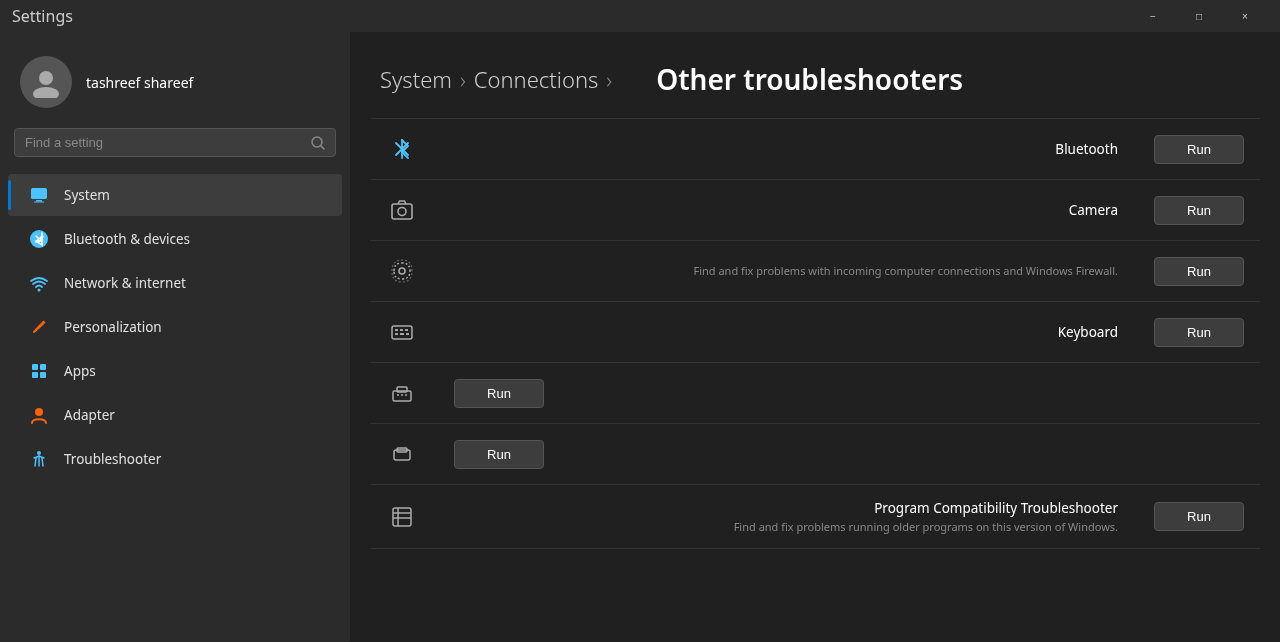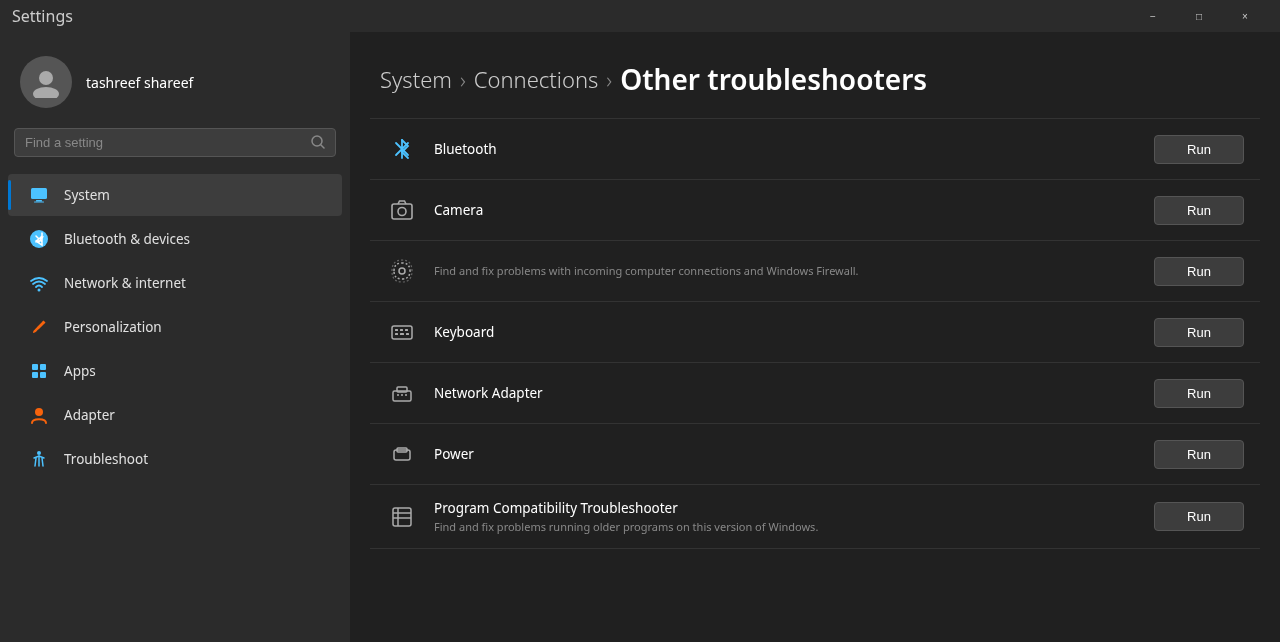--- a/index.html
+++ b/index.html
@@ -85,21 +85,21 @@
       font-size: 14px;
       font-weight: 400;
       color: #ffffff;
     }
 
     .search-container {
       padding: 0 14px 16px 14px;
     }
     .search-box {
       display: flex;
-      align-items: flex-start;
+      align-items: flex-end;
       background: #3d3d3d;
       border-radius: 4px;
       padding: 6px 10px;
       border: 1px solid #555;
     }
     .search-box input {
       background: transparent;
       border: none;
       outline: none;
       color: #cccccc;
@@ -174,20 +174,21 @@
     }
     .breadcrumb-separator {
       font-size: 22px;
       color: #888;
       font-weight: 300;
     }
     .breadcrumb-current {
       font-size: 28px;
       color: #ffffff;
       font-weight: 600;
+      margin-left: 36px;
     }
 
     .troubleshooters-list {
       flex: 1;
       overflow-y: auto;
       padding: 0 20px 20px 20px;
     }
     .troubleshooters-list::-webkit-scrollbar { width: 6px; }
     .troubleshooters-list::-webkit-scrollbar-thumb { background: #555; border-radius: 3px; }
 
@@ -207,20 +208,21 @@
       justify-content: center;
       flex-shrink: 0;
       font-size: 20px;
       color: #cccccc;
     }
     .ts-info {
       flex: 1;
       display: flex;
       flex-direction: column;
       gap: 2px;
+      align-items: flex-end;
     }
     .ts-name {
       font-size: 13.5px;
       color: #ffffff;
       font-weight: 400;
     }
     .ts-desc {
       font-size: 11px;
       color: #888;
       line-height: 1.4;
@@ -229,20 +231,21 @@
       background: #3d3d3d;
       border: 1px solid #555;
       color: #ffffff;
       padding: 6px 28px;
       border-radius: 4px;
       font-size: 13px;
       cursor: pointer;
       flex-shrink: 0;
       min-width: 90px;
       text-align: center;
+      margin-left: 20px;
     }
   </style>
 </head>
 <body>
 
 <div class="titlebar">
   <span class="titlebar-title">Settings</span>
   <div class="titlebar-controls">
     <button class="titlebar-btn">−</button>
     <button class="titlebar-btn">□</button>
@@ -345,21 +348,21 @@
 
 
       <div class="nav-item">
         <div class="nav-item-icon">
           <svg width="20" height="20" viewBox="0 0 20 20" fill="none">
             <circle cx="10" cy="4" r="2" fill="#4cc2ff"></circle>
             <path d="M5 9 L10 7 L15 9" stroke="#4cc2ff" stroke-width="1.5" stroke-linecap="round"></path>
             <path d="M7 9 L6 17M10 7 L10 17M13 9 L14 17" stroke="#4cc2ff" stroke-width="1.5" stroke-linecap="round"></path>
           </svg>
         </div>
-        <span class="nav-item-label">Troubleshoot</span>
+        <span class="nav-item-label">Troubleshooter</span>
       </div>
 
     </nav>
   </div>
 
   <div class="content">
 
     <div class="breadcrumb">
       <span class="breadcrumb-item">System</span>
       <span class="breadcrumb-separator">›</span>
@@ -432,35 +435,29 @@
       <div class="ts-item">
         <div class="ts-icon">
           <svg width="24" height="24" viewBox="0 0 24 24" fill="none">
             <rect x="3" y="10" width="18" height="10" rx="1.5" stroke="#aaa" stroke-width="1.5" fill="none"></rect>
             <rect x="7" y="6" width="10" height="5" rx="1" stroke="#aaa" stroke-width="1.5" fill="none"></rect>
             <line x1="7" y1="14" x2="9" y2="14" stroke="#aaa" stroke-width="1.5"></line>
             <line x1="11" y1="14" x2="13" y2="14" stroke="#aaa" stroke-width="1.5"></line>
             <line x1="15" y1="14" x2="17" y2="14" stroke="#aaa" stroke-width="1.5"></line>
           </svg>
         </div>
-        <div class="ts-info">
-          <span class="ts-name">Network Adapter</span>
-        </div>
         <button class="run-btn">Run</button>
       </div>
 
       <div class="ts-item">
         <div class="ts-icon">
           <svg width="24" height="24" viewBox="0 0 24 24" fill="none">
             <rect x="4" y="8" width="16" height="10" rx="2" stroke="#aaa" stroke-width="1.5" fill="none"></rect>
             <rect x="7" y="6" width="10" height="4" rx="1" stroke="#aaa" stroke-width="1.5" fill="none"></rect>
           </svg>
-        </div>
-        <div class="ts-info">
-          <span class="ts-name">Power</span>
         </div>
         <button class="run-btn">Run</button>
       </div>
 
       <div class="ts-item">
         <div class="ts-icon">
           <svg width="24" height="24" viewBox="0 0 24 24" fill="none">
             <rect x="3" y="3" width="18" height="18" rx="2" stroke="#aaa" stroke-width="1.5" fill="none"></rect>
             <line x1="3" y1="8" x2="21" y2="8" stroke="#aaa" stroke-width="1.5"></line>
             <line x1="3" y1="13" x2="21" y2="13" stroke="#aaa" stroke-width="1.5"></line>

